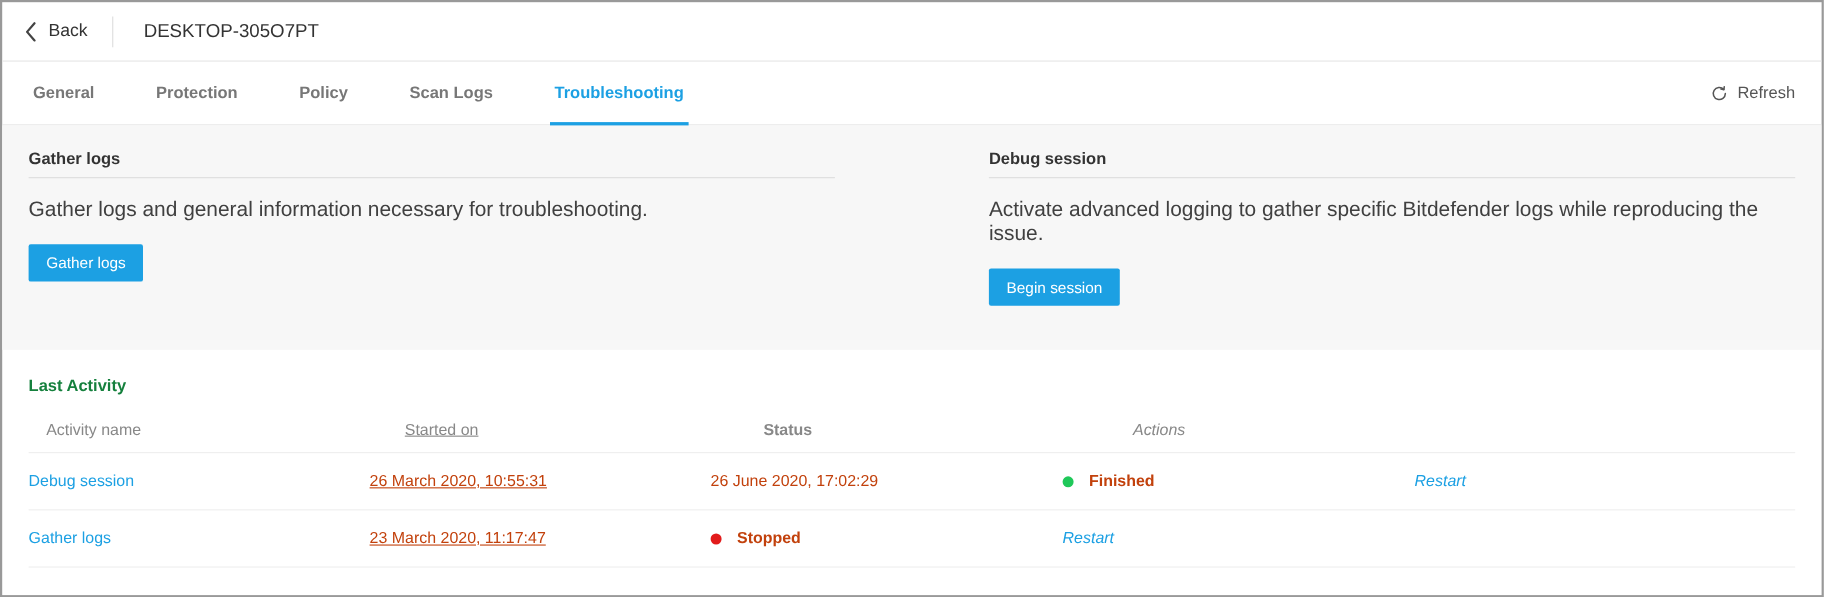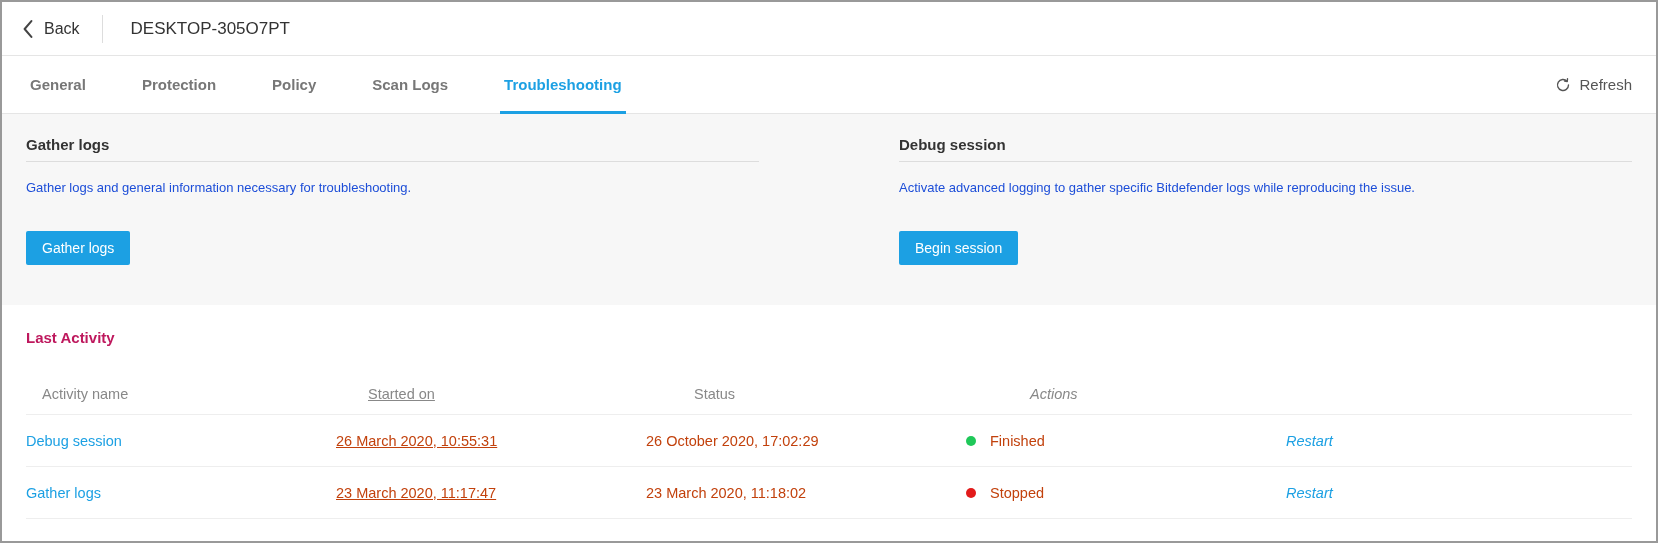--- a/index.html
+++ b/index.html
@@ -101,60 +101,60 @@
     }
     .panel-title {
       font-size: 15px;
       font-weight: 600;
       color: #333;
       padding-bottom: 8px;
       border-bottom: 1px solid #ddd;
       margin-bottom: 18px;
     }
     .panel-desc {
-      font-size: 13px;
-      color: #1d4ed8;
-      margin-bottom: 36px;
+      font-size: 19px;
+      color: #404040;
+      margin-bottom: 20px;
     }
     .primary-btn {
       background: #1ca0e3;
       color: #fff;
       border: none;
       padding: 9px 16px;
       font-size: 14px;
       cursor: pointer;
       border-radius: 2px;
     }
     .activity-section {
       padding: 24px 24px 0 24px;
     }
     .activity-title {
       font-size: 15px;
       font-weight: 600;
-      color: #be185d;
-      margin-bottom: 40px;
+      color: #15803d;
+      margin-bottom: 24px;
     }
     .activity-table {
       width: 100%;
     }
     .activity-header-row {
       display: flex;
       padding-bottom: 12px;
       border-bottom: 1px solid #eee;
     }
     .activity-row {
       display: flex;
       align-items: center;
       height: 52px;
       border-bottom: 1px solid #eee;
     }
     .col-name { width: 310px; }
     .col-started { width: 310px; text-decoration: underline; }
     .col-finished { width: 320px; }
-    .col-status { width: 320px; display: flex; align-items: center; }
+    .col-status { width: 320px; display: flex; align-items: center; font-weight: bold; }
     .col-actions { flex: 1; font-style: italic; }
     .th {
       font-size: 14.5px;
       color: #888;
       margin-left: 16px;
     }
     .td {
       font-size: 14.5px;
       color: #c2410c;
     }
@@ -219,32 +219,31 @@
     <div class="activity-header-row">
       <div class="col-name th">Activity name</div>
       <div class="col-started th">Started on</div>
       <div class="col-status th">Status</div>
       <div class="col-actions th">Actions</div>
     </div>
 
     <div class="activity-row">
       <div class="col-name td link">Debug session</div>
       <div class="col-started td">26 March 2020, 10:55:31</div>
-      <div class="col-finished td">26 October 2020, 17:02:29</div>
+      <div class="col-finished td">26 June 2020, 17:02:29</div>
       <div class="col-status td">
         <span class="status-dot dot-green"></span>
         <span>Finished</span>
       </div>
       <div class="col-actions td link">Restart</div>
     </div>
 
     <div class="activity-row">
       <div class="col-name td link">Gather logs</div>
       <div class="col-started td">23 March 2020, 11:17:47</div>
-      <div class="col-finished td">23 March 2020, 11:18:02</div>
       <div class="col-status td">
         <span class="status-dot dot-red"></span>
         <span>Stopped</span>
       </div>
       <div class="col-actions td link">Restart</div>
     </div>
 
   </div>
 </div>
 

